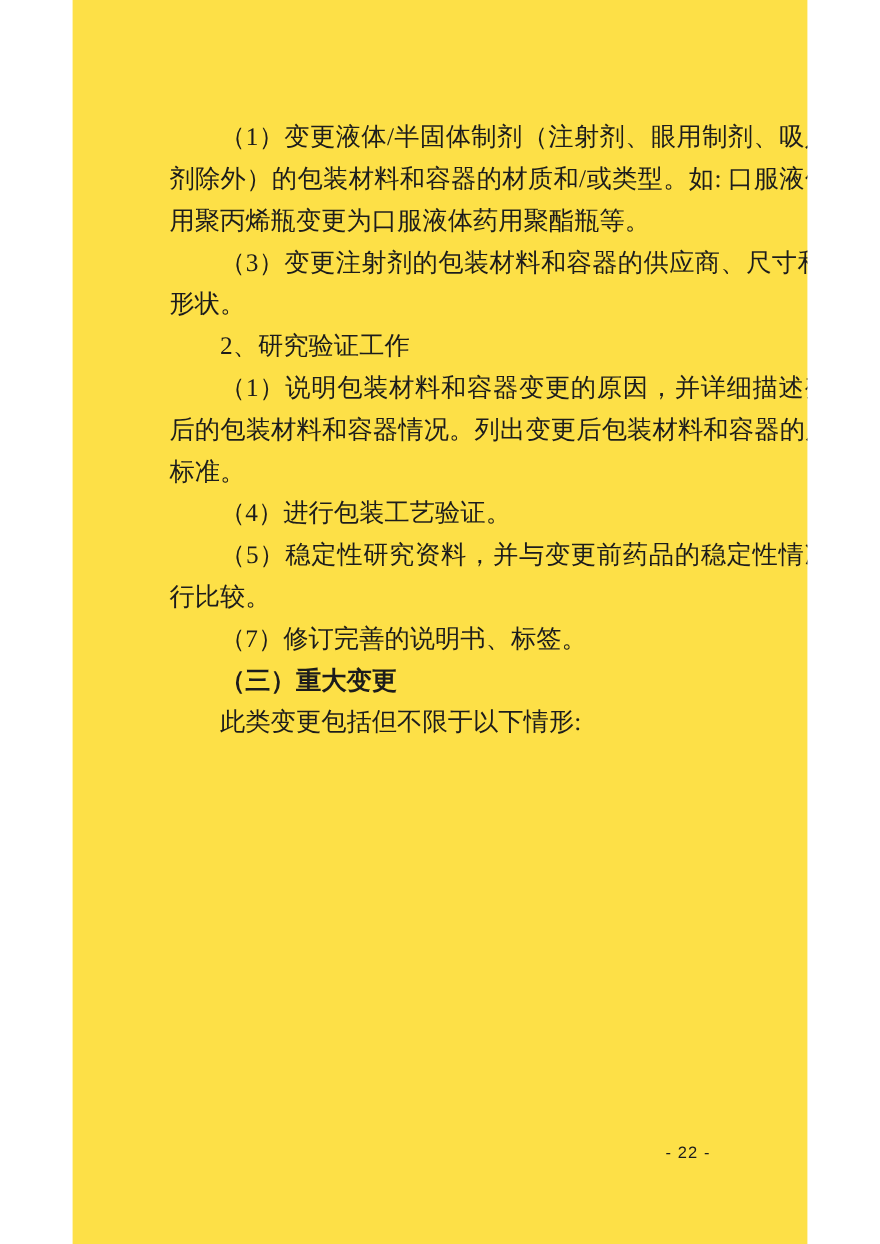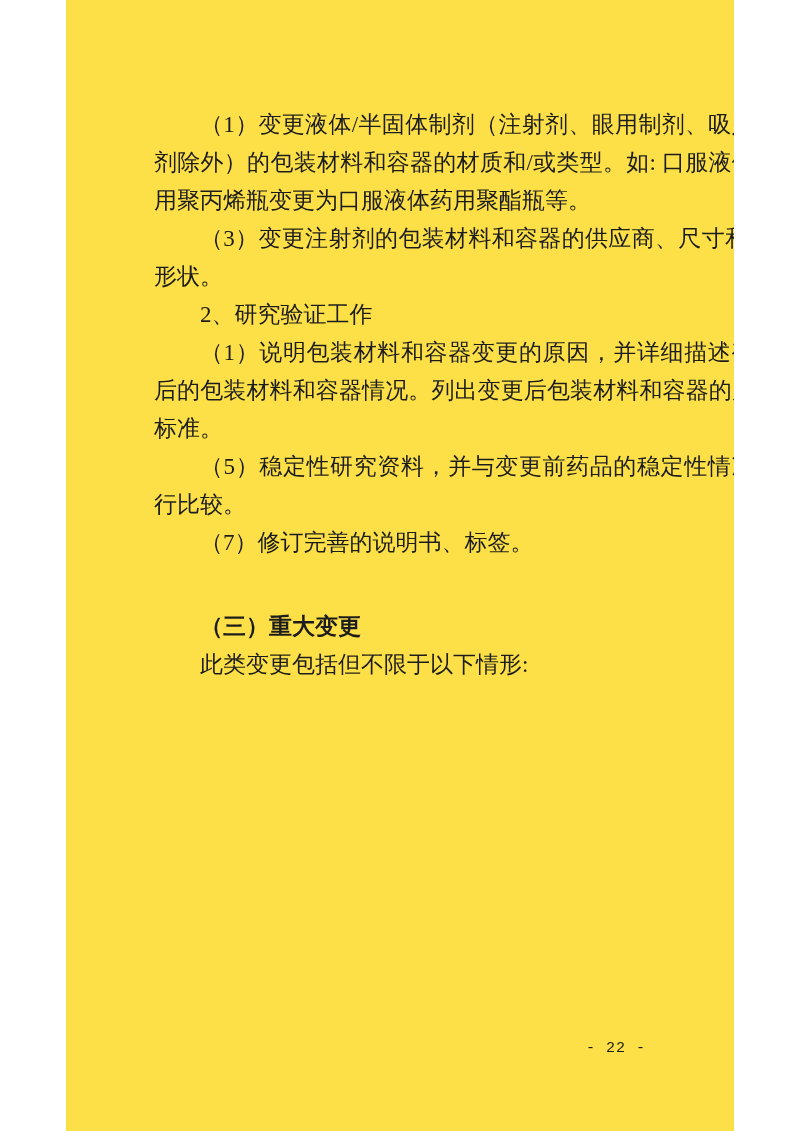--- a/index.html
+++ b/index.html
@@ -28,41 +28,41 @@
     text-justify: inter-ideograph;
     word-break: break-all;
   }
   .para {
     margin: 0;
     padding: 0;
     text-indent: 2em;
   }
   .para.heading {
     font-weight: 700;
-    margin-top: 46px;
   }
   .page-number {
     position: absolute;
     top: 1040px;
     right: 88px;
     color: #1c1c1c;
     font-size: 15px;
     line-height: 18px;
     letter-spacing: 1px;
-    font-family: Liberation Mono, monospace;
+    font-family: Liberation Sans, sans-serif;
   }
 </style>
 </head>
 <body>
 
 <div class="page">
   <div class="content">
     <p class="para">（1）变更液体/半固体制剂（注射剂、眼用制剂、吸入制剂除外）的包装材料和容器的材质和/或类型。如: 口服液体药用聚丙烯瓶变更为口服液体药用聚酯瓶等。</p>
     <p class="para">（3）变更注射剂的包装材料和容器的供应商、尺寸和/或形状。</p>
     <p class="para">2、研究验证工作</p>
     <p class="para">（1）说明包装材料和容器变更的原因，并详细描述变更后的包装材料和容器情况。列出变更后包装材料和容器的质量标准。</p>
+    <p class="para">（4）进行包装工艺验证。</p>
     <p class="para">（5）稳定性研究资料，并与变更前药品的稳定性情况进行比较。</p>
     <p class="para">（7）修订完善的说明书、标签。</p>
     <p class="para heading">（三）重大变更</p>
     <p class="para">此类变更包括但不限于以下情形:</p>
   </div>
   <div class="page-number">- 22 -</div>
 </div>
 
 </body></html>

